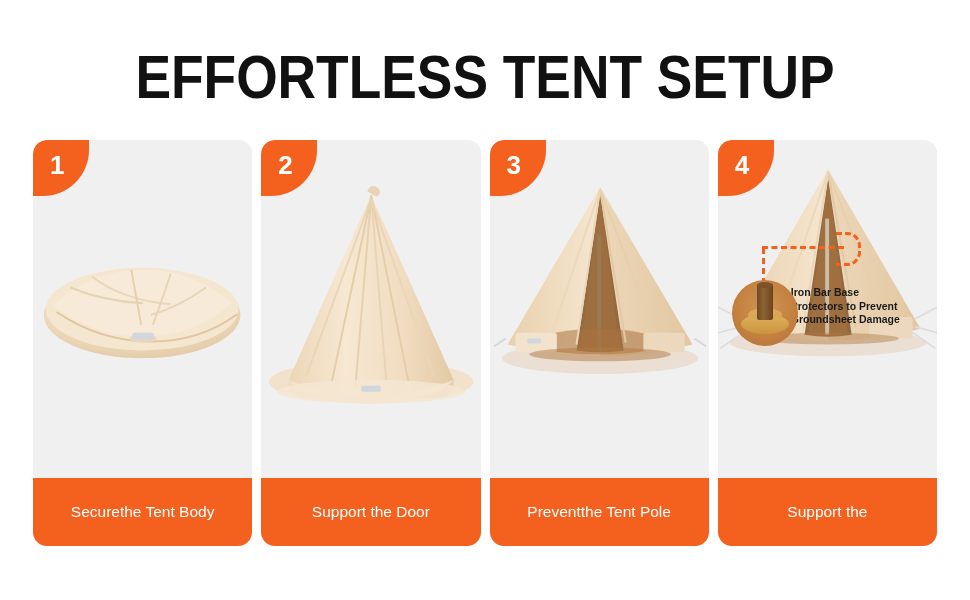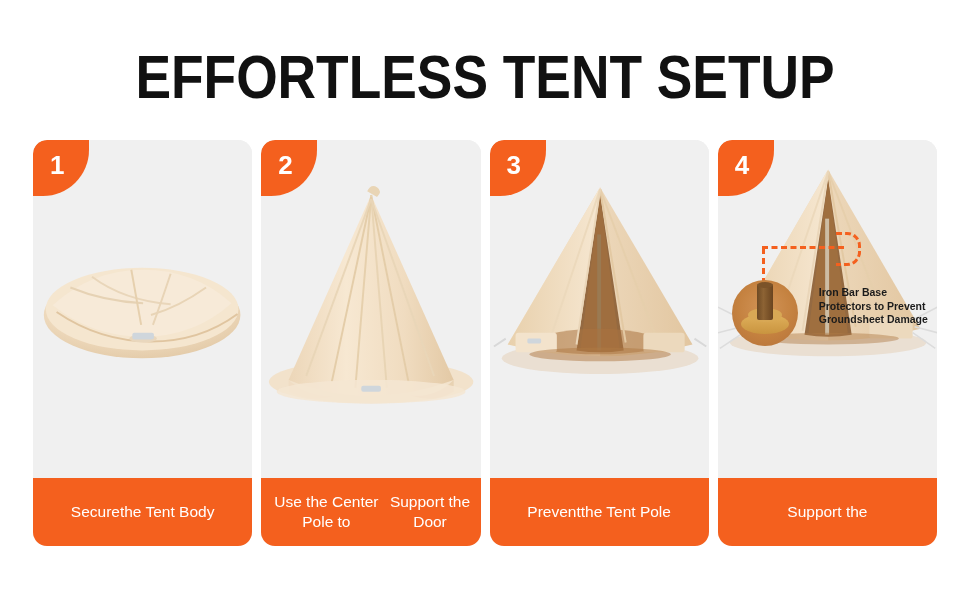--- a/index.html
+++ b/index.html
@@ -110,21 +110,21 @@
     position: absolute;
     left: 73px;
     top: 146px;
     width: 148px;
     font-size: 10.5px;
     font-weight: bold;
     line-height: 13.5px;
     color: #1b1b1b;
     text-align: left;
   }
-  .annot-text span { display: block; margin-left: 28px; }
+  .annot-text span { display: block; }
 
   .magnifier {
     position: absolute;
     left: 14px;
     top: 140px;
     width: 66px;
     height: 66px;
     border-radius: 50%;
     overflow: hidden;
     background: radial-gradient(circle at 50% 42%, #d29457 0%, #c4813f 55%, #b4703a 100%);
@@ -257,21 +257,20 @@
           <path d="M112 60 L46 240" stroke="#e9d6b8" stroke-width="2" fill="none"></path>
           <path d="M112 60 L176 240" stroke="#e9d6b8" stroke-width="2" fill="none"></path>
           <path d="M108 52 q4 -8 10 -4 q6 4 0 10" fill="#e9d5b5"></path>
           <path d="M28 244 q20 18 48 16 q-24 8 -48 -4 z" fill="#f0ddc4"></path>
           <path d="M196 244 q-18 18 -44 16 q24 8 44 -4 z" fill="#e8d2b2"></path>
           <ellipse cx="112" cy="256" rx="96" ry="12" fill="#f4e6d2" opacity="0.85"></ellipse>
           <rect x="102" y="250" width="20" height="6" rx="2" fill="#cfd6dc"></rect>
         </svg>
       </div>
       <div class="caption">
-        <span class="l1">Use the Center Pole to</span>
         <span class="l2">Support the Door</span>
       </div>
     </div>
 
     <div class="card">
       <div class="badge">3</div>
       <div class="stage">
         <svg class="art" viewBox="0 0 223 338" preserveAspectRatio="xMidYMid meet">
           <defs>
             <linearGradient id="g3l" x1="0" y1="0" x2="1" y2="0">

